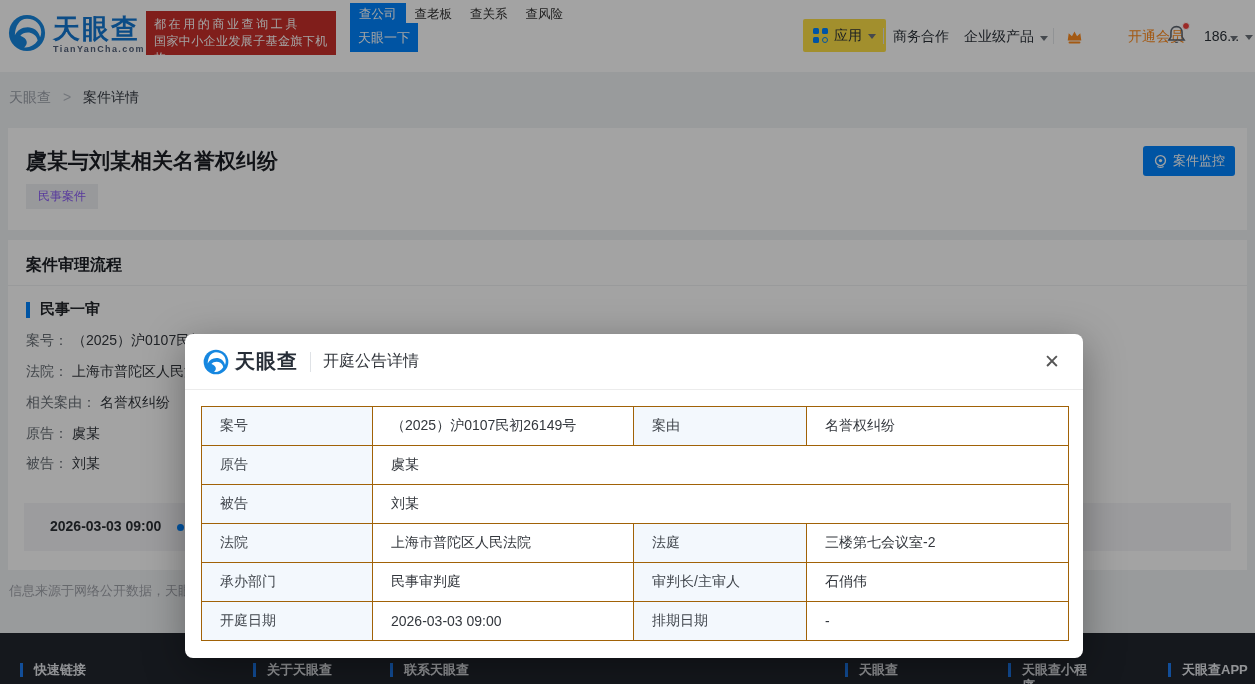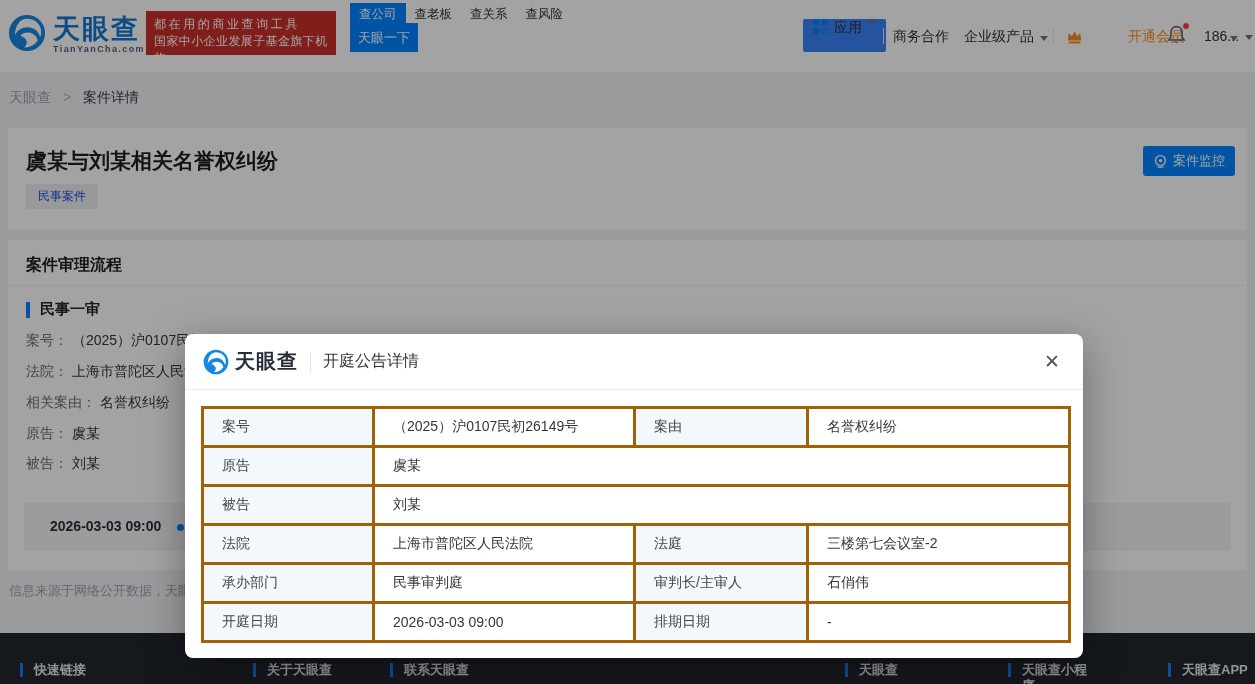--- a/index.html
+++ b/index.html
@@ -21,22 +21,22 @@
   .search-wrap { position:absolute; left:350px; top:3px; }
   .search-tabs { display:flex; height:20px; }
   .search-tab { font-size:12.5px; color:#333; padding:3px 9px; cursor:pointer; }
   .search-tab.active { background:#0084ff; color:#fff; }
   .search-row { display:flex; margin-top:0; }
   .search-input { width:330px; height:29px; border:1px solid #6ea4d8; border-right:none; padding:0 10px;
                   font-size:13px; color:#333; outline:none; background:#fff; }
   .search-input::placeholder { color:#a9adb3; }
   .search-btn { width:68px; height:29px; background:#0084ff; color:#fff; font-size:13px; border:none; cursor:pointer; }
 
-  .apps-chip { position:absolute; left:803px; top:19px; height:33px; background:#3b82f6; border-radius:2px;
-               display:flex; padding:0 10px; cursor:pointer; }
+  .apps-chip { position:absolute; left:803px; top:19px; height:33px; background:#fde047; border-radius:2px;
+               display:flex; align-items:center; padding:0 10px; cursor:pointer; }
   .grid-icon { width:15px; height:15px; display:grid; grid-template-columns:6px 6px; grid-template-rows:6px 6px; gap:2.5px; margin-right:6px; }
   .grid-icon i { background:#0084ff; border-radius:1.5px; }
   .grid-icon i.o { background:transparent; border:1.8px solid #0084ff; border-radius:50%; }
   .apps-label { font-size:14px; color:#2b3138; }
   .caret { display:inline-block; width:0; height:0; border-left:4px solid transparent; border-right:4px solid transparent;
            border-top:5px solid #6d737b; margin-left:6px; position:relative; top:1px; }
   .vsep { position:absolute; top:28px; width:1px; height:16px; background:#e3e6ea; }
   .nav-link { position:absolute; top:28px; font-size:14px; color:#2b3138; cursor:pointer; display:flex; align-items:center; }
   .member { color:#ff8c1f; font-weight:500;gap:40px; }
   .member svg { margin-right:5px; }
@@ -46,21 +46,21 @@
 
   
   .breadcrumb { position:absolute; left:9px; top:89px; font-size:14px; }
   .bc-home { color:#9aa0a8; cursor:pointer; }
   .bc-sep { color:#b4bac1; margin:0 8px; }
   .bc-cur { color:#3a4047; }
 
   
   .card1 { position:absolute; left:8px; top:128px; width:1239px; height:102px; background:#fff; }
   .case-title { position:absolute; left:18px; top:19px; font-size:21px; font-weight:bold; color:#1c1f24; }
-  .case-tag { position:absolute; left:18px; top:56px; background:#eef0f3; color:#1d4ed8; font-size:12px; padding:4px 12px; }
+  .case-tag { position:absolute; left:18px; top:56px; background:#eef0f3; color:#8b5cf6; font-size:12px; padding:4px 12px; }
   .monitor-btn { position:absolute; left:1135px; top:18px; width:92px; height:30px; background:#0084ff; color:#fff;
                  border:none; border-radius:3px; font-size:13px; display:flex; align-items:center; justify-content:center;
                  gap:5px; cursor:pointer; }
 
   
   .card2 { position:absolute; left:8px; top:240px; width:1239px; height:330px; background:#fff; }
   .sec-title { position:absolute; left:18px; top:15px; font-size:16px; font-weight:bold; color:#1c1f24; }
   .sec-divider { position:absolute; left:0; top:45px; width:1239px; height:1px; background:#f0f1f3; }
   .stage { position:absolute; left:18px; top:60px; display:flex; align-items:center; }
   .stage-bar { width:4px; height:16px; background:#0084ff; margin-right:10px; }
@@ -88,21 +88,21 @@
            z-index:100; box-shadow:0 10px 40px rgba(0,0,0,0.35); }
   .modal-head { position:relative; height:56px; border-bottom:1px solid #ececec; display:flex; align-items:center; padding-left:18px; }
   .m-logo { display:flex; align-items:center; }
   .m-logo-text { font-size:20px; font-weight:bold; color:#272e38; letter-spacing:1px; margin-left:6px; }
   .m-divider { width:1px; height:20px; background:#dfe2e6; margin:0 12px; }
   .m-title { font-size:16px; color:#33373d; }
   .m-close { position:absolute; right:18px; top:14px; width:26px; height:26px; font-size:19px; color:#555;
              display:flex; align-items:center; justify-content:center; cursor:pointer; background:none; border:none; }
 
   .m-table { position:absolute; left:16px; top:72px; width:867px; border-collapse:collapse; table-layout:fixed; }
-  .m-table td { border:3px solid #a16207; height:39px; font-size:14px; padding:0 14px 0 18px; color:#33373d; }
+  .m-table td { border:1px solid #a16207; height:39px; font-size:14px; padding:0 14px 0 18px; color:#33373d; }
   .m-table td.lbl { background:#f3f8fd; color:#41464d; width:171px; }
   .m-table td.lbl2 { width:173px; }
   .m-table td.val1 { width:261px; }
   .m-table td.val2 { width:262px; }
 
   svg { display:block; }
 </style>
 </head>
 <body>
 

